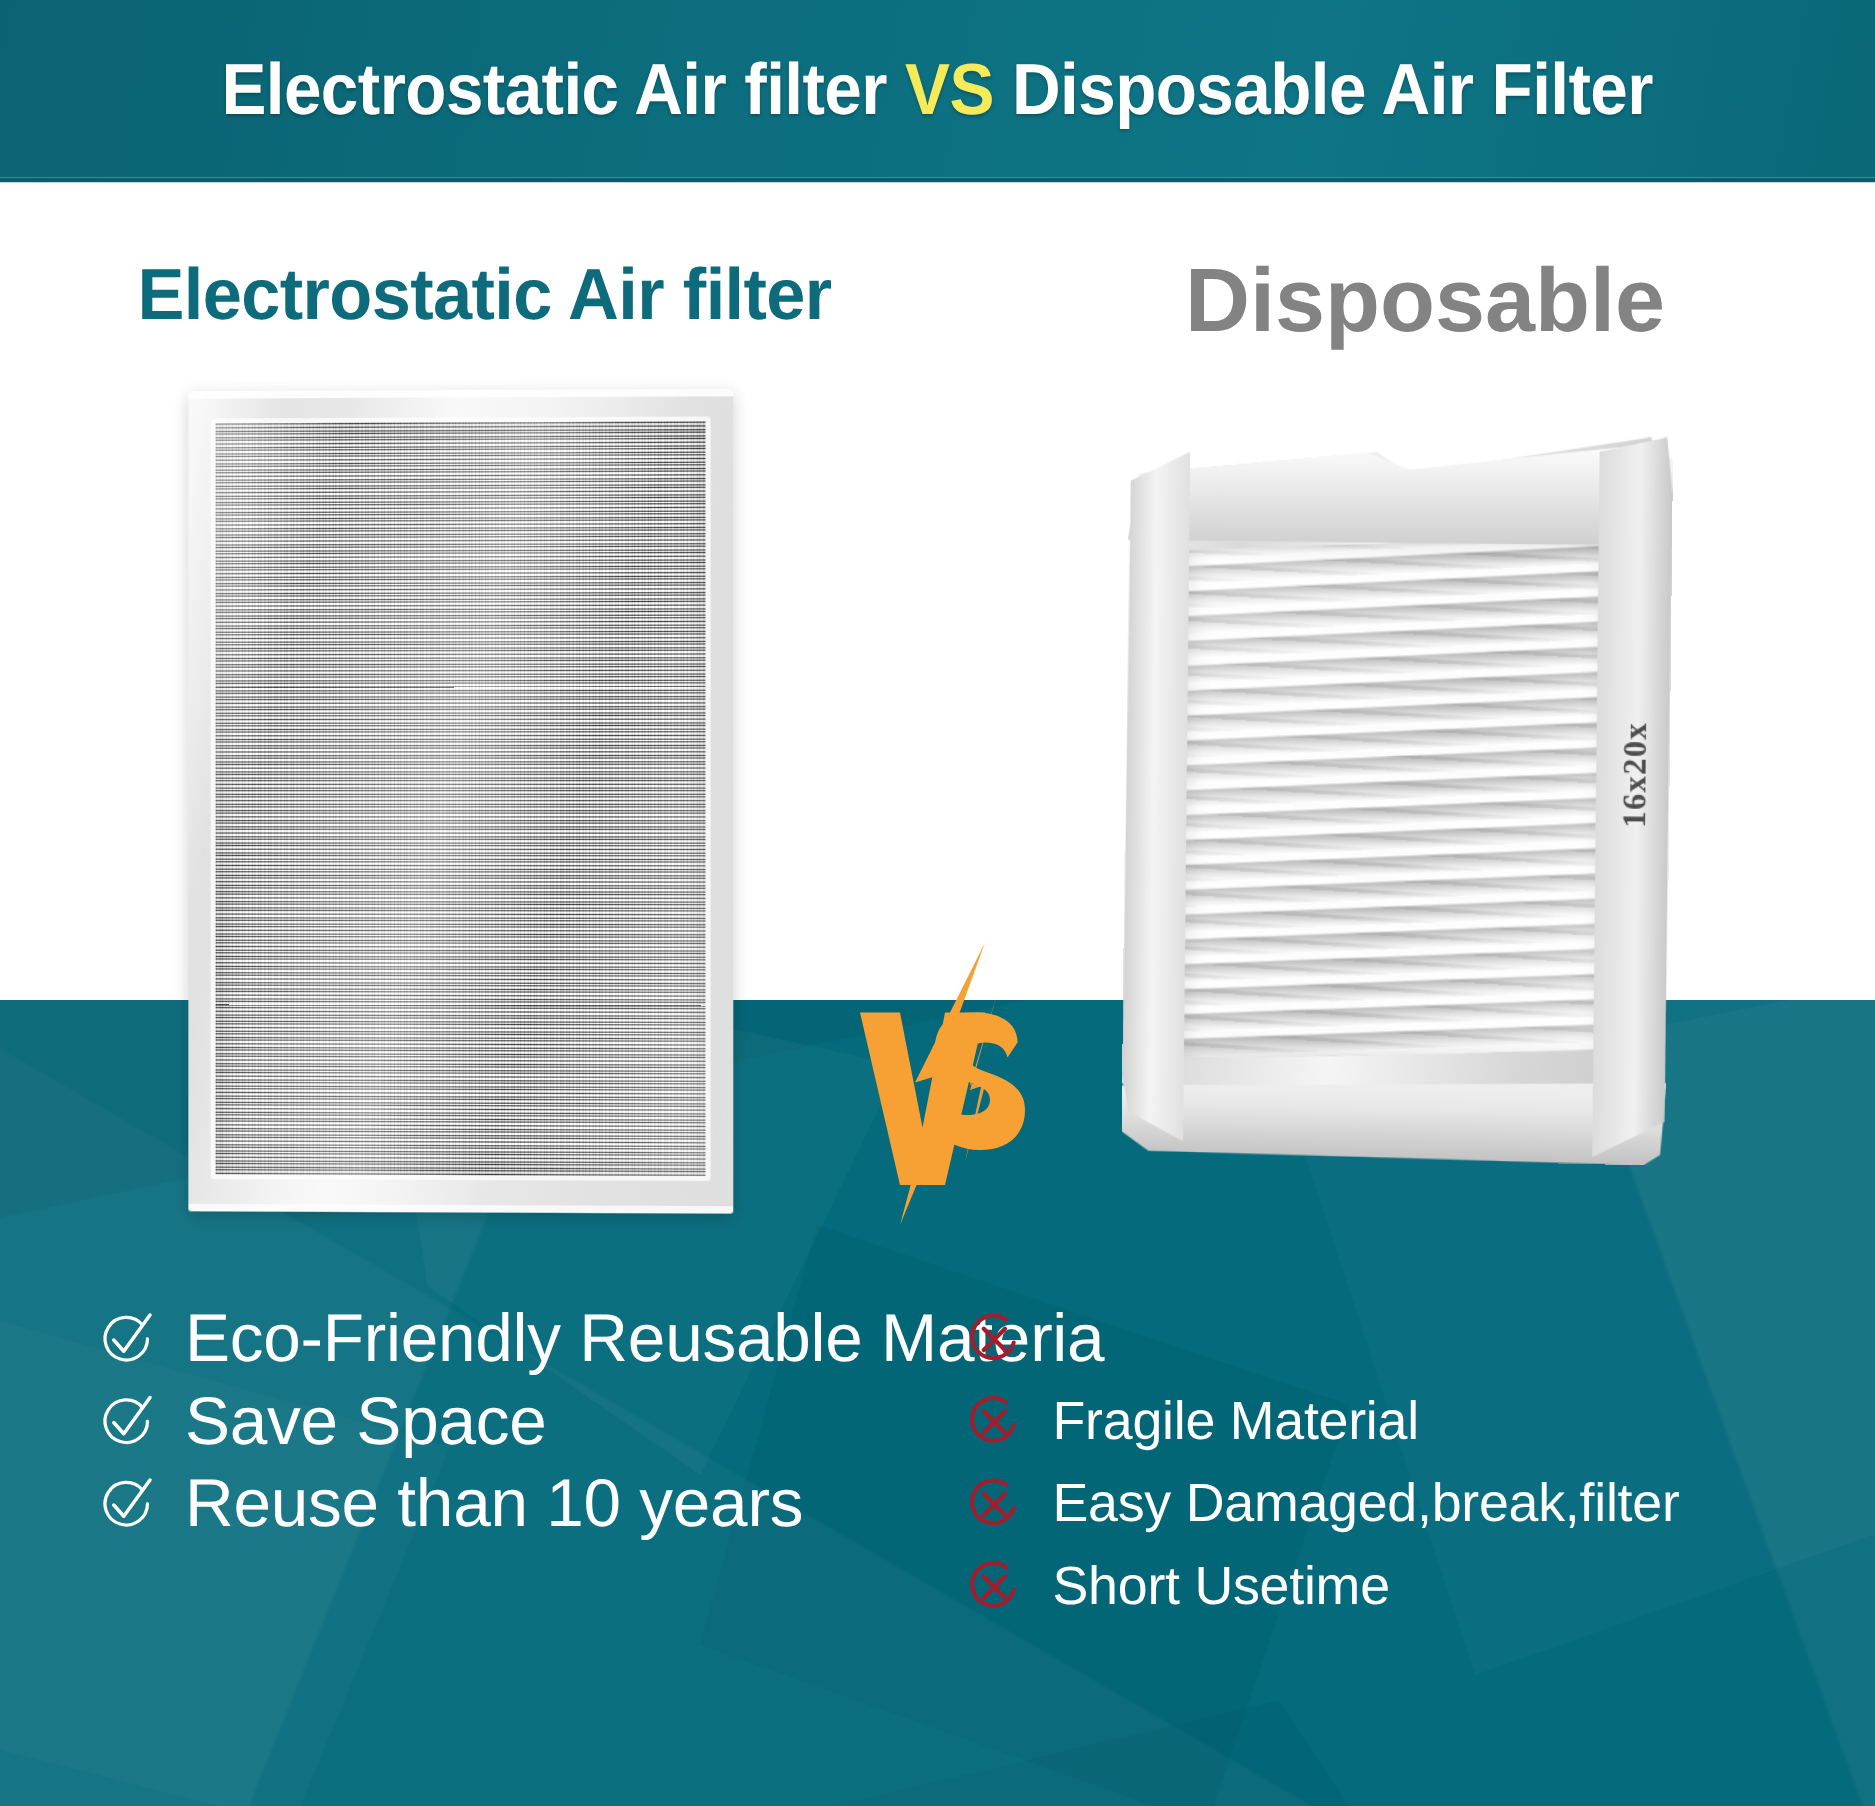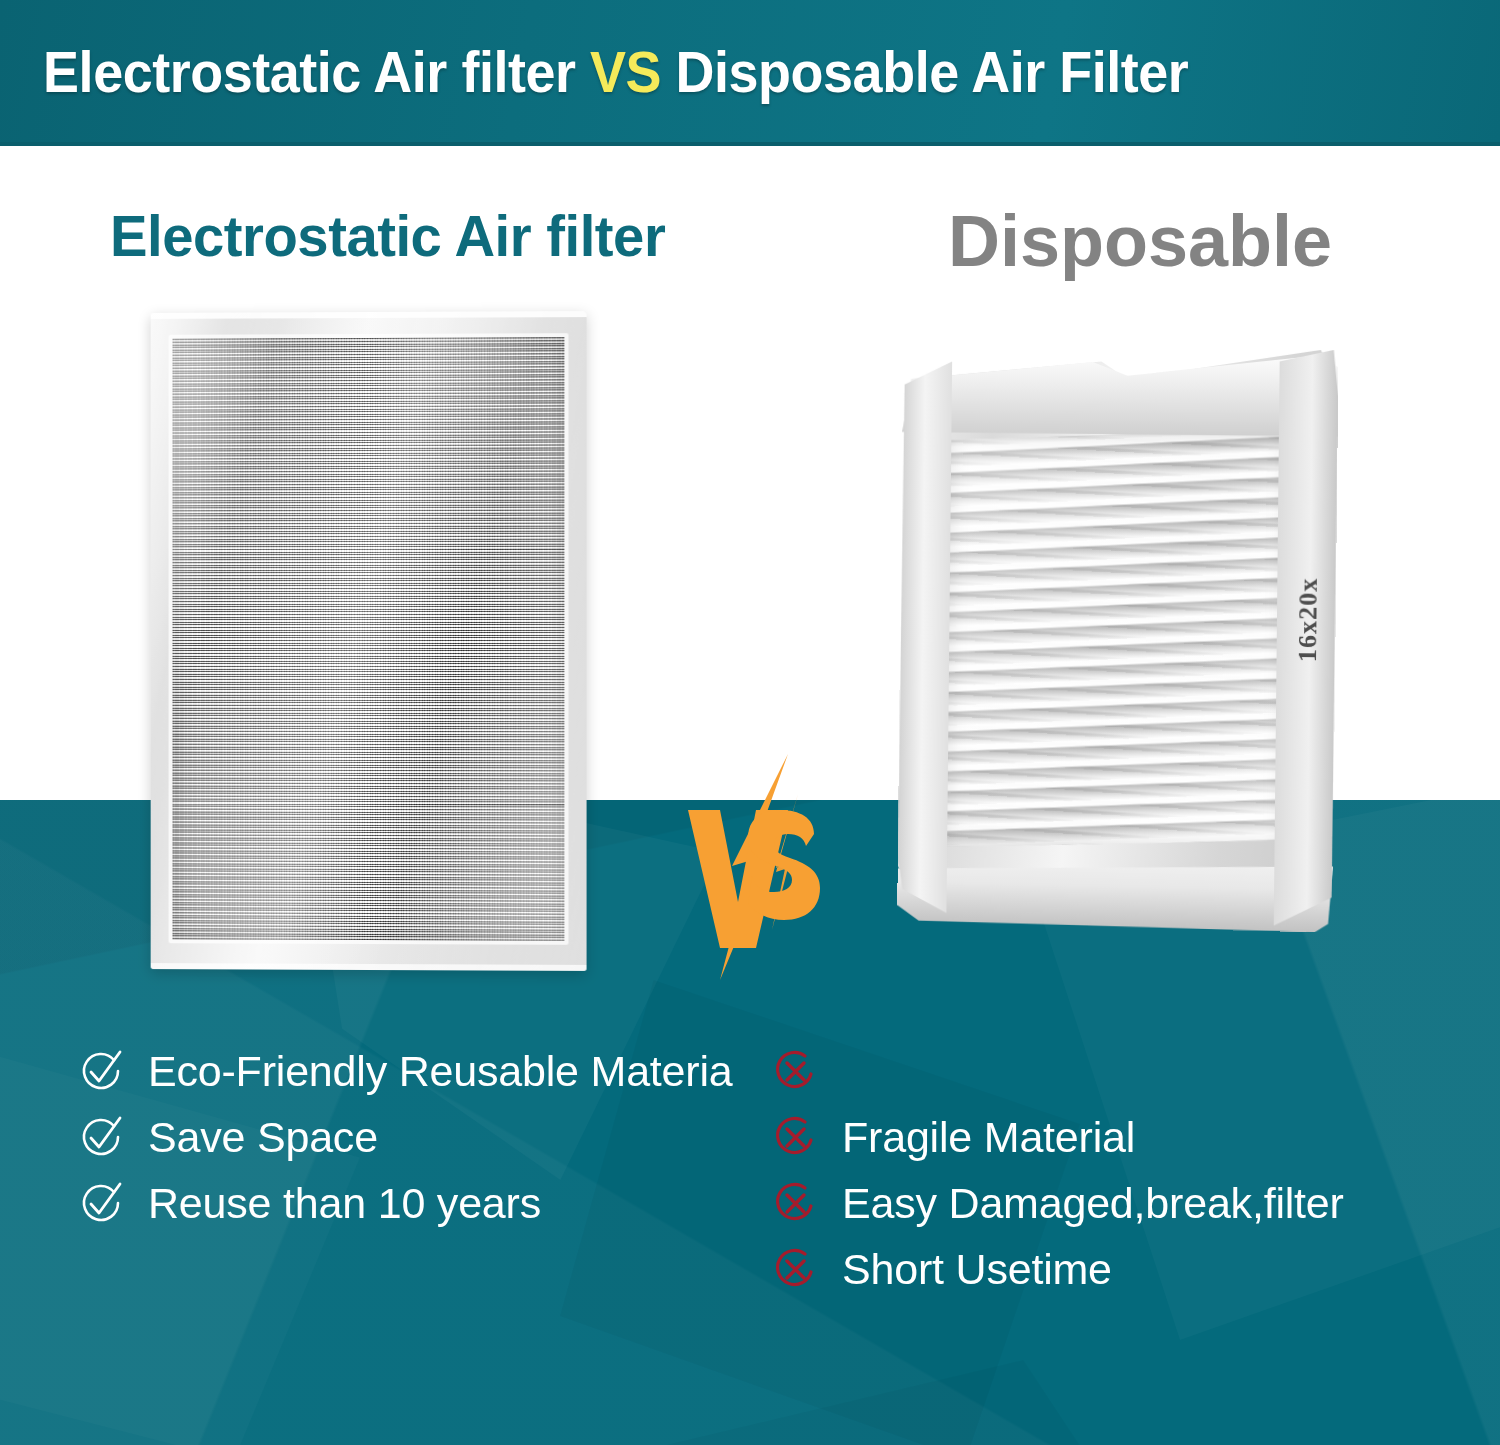--- a/index.html
+++ b/index.html
@@ -12,21 +12,21 @@
     position:relative;
   }
 
   .page { position:relative; width:1500px; height:1445px; overflow:hidden; }
 
   
   .header {
     position:absolute; left:0; top:0; width:1500px; height:146px;
     background:linear-gradient(100deg,#0a6372 0%,#0c6d7d 35%,#0e7586 70%,#0a6878 100%);
     border-bottom:4px solid #0a5e6c;
-    display:flex; align-items:center; justify-content:flex-start;
+    display:flex; align-items:center; justify-content:center;
   }
   .header-title {
     font-family:"Liberation Sans Narrow","Liberation Sans", sans-serif;
     font-weight:bold;
     font-size:58px;
     letter-spacing:-0.5px;
     color:#ffffff;
     white-space:nowrap;
     transform:scaleX(0.93);
     text-shadow:0 2px 3px rgba(0,0,0,.25);
@@ -208,21 +208,21 @@
     margin-bottom:0px;
   }
   .li-icon {
     flex:0 0 auto;
     width:46px; height:46px;
     margin-right:24px;
     position:relative;
   }
   .li-text {
     font-family:"Liberation Sans Narrow","Liberation Sans", sans-serif;
-    font-size:43px;
+    font-size:54px;
     color:#ffffff;
     white-space:nowrap;
     letter-spacing:-0.2px;
     line-height:1;
   }
   #list-right .li-text { font-size:43px; }
 </style>
 </head>
 <body>
 

